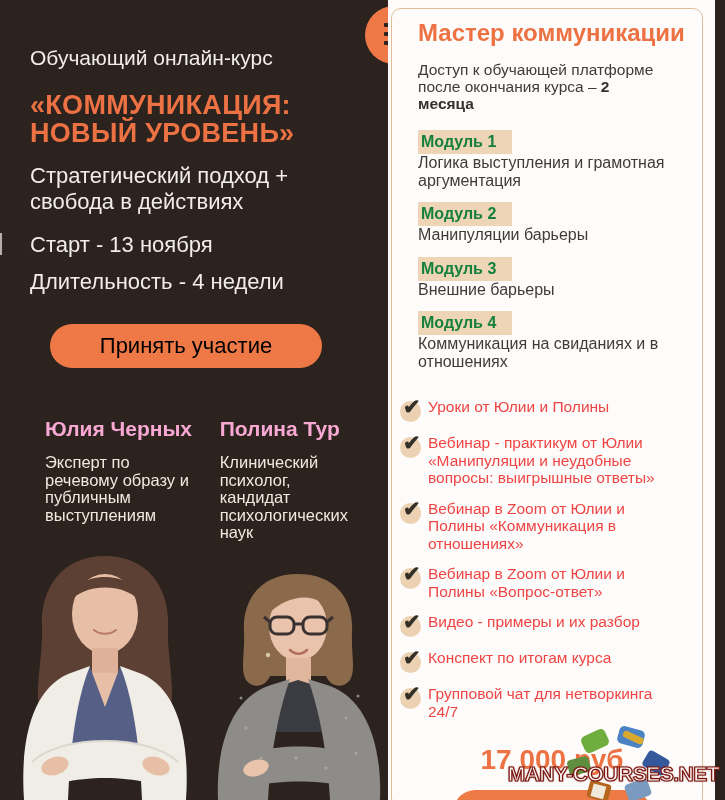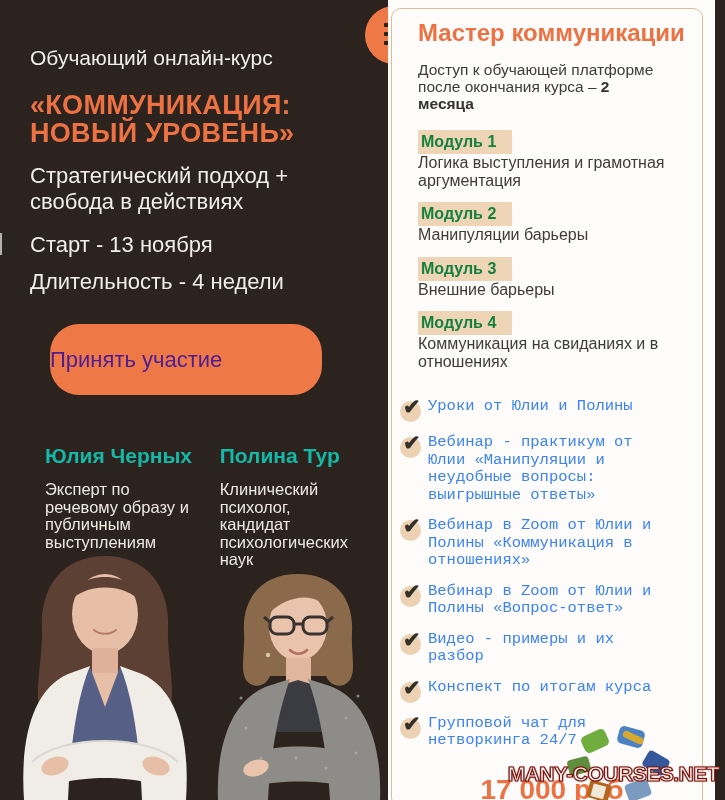--- a/index.html
+++ b/index.html
@@ -19,29 +19,29 @@
   .eyebrow { font-size:21px; line-height:24px; color:#F2EDE7; }
   .course-title {
     margin-top:21px; width:345px;
     font-size:27px; line-height:28px; font-weight:bold;
     color:#ED7243; letter-spacing:.3px;
   }
   .subtitle { margin-top:16px; width:300px; font-size:22px; line-height:26px; color:#F2EDE7; }
   .start-line { margin-top:18px; font-size:22px; line-height:24px; }
   .duration-line { margin-top:13px; font-size:22px; line-height:24px; }
   .cta-button {
-    margin:30px 0 0 20px; width:272px; height:71px;
+    margin:30px 0 0 20px; width:272px; height:44px;
     background:#EE7947; border:none; border-radius:29px;
-    display:flex; align-items:center; 
-    color:#4c1d95; font-size:22px; font-family:inherit; cursor:pointer;
+    display:flex; align-items:center; justify-content:center;
+    color:#000000; font-size:22px; font-family:inherit; cursor:pointer;
   }
   .instructors { display:flex; margin:49px 0 0 15px; }
   .instructor-col1 { width:190px; }
   .instructor-col2 { width:170px; }
-  .instructor-name { font-size:21px; line-height:24px; color:#14b8a6; font-weight:600; }
+  .instructor-name { font-size:21px; line-height:24px; color:#f9a8d4; font-weight:600; }
   .instructor-desc { margin-top:13px; font-size:16.5px; line-height:17.5px; color:#EFE9E2; }
   .instructor-col1 .instructor-desc { width:150px; }
   .instructor-col2 .instructor-desc { width:135px; }
 
   .photo { position:absolute; z-index:2; }
   .photo-yulia  { left:10px;  top:550px; }
   .photo-polina { left:206px; top:568px; }
 
   .edge-artifact {
     position:absolute; left:0; top:233px; width:2px; height:22px;
@@ -86,21 +86,21 @@
   .check-item { display:flex; margin-bottom:13px; }
   .check-icon {
     position:relative; flex:0 0 23px; width:23px; height:23px; margin-right:5px;
     font-size:21px; line-height:1; font-weight:bold; color:#353028;
   }
   .check-icon::before {
     content:""; position:absolute; left:0; top:3px; width:21px; height:21px;
     border-radius:50%; background:#ECD2B3; z-index:0;
   }
   .check-icon .glyph { position:relative; z-index:1; display:inline-block; transform:translate(3px,-2px); }
-  .include-text { width:228px; font-size:15.5px; line-height:17.5px; color:#3b82f6;font-family:Liberation Mono, monospace; }
+  .include-text { width:228px; font-size:15.5px; line-height:17.5px; color:#ef4444; }
 
   .price { margin-top:24px; text-align:center; font-size:28px; line-height:32px; font-weight:bold; color:#ED7243; }
   .pay-button {
     margin:14px auto 0; width:198px; height:45px;
     background:#EE7A45; border:none; border-radius:24px;
     display:flex; align-items:center; justify-content:center;
     color:rgba(255,240,232,.92); font-size:20px; font-family:inherit; cursor:pointer;
   }
 
   

